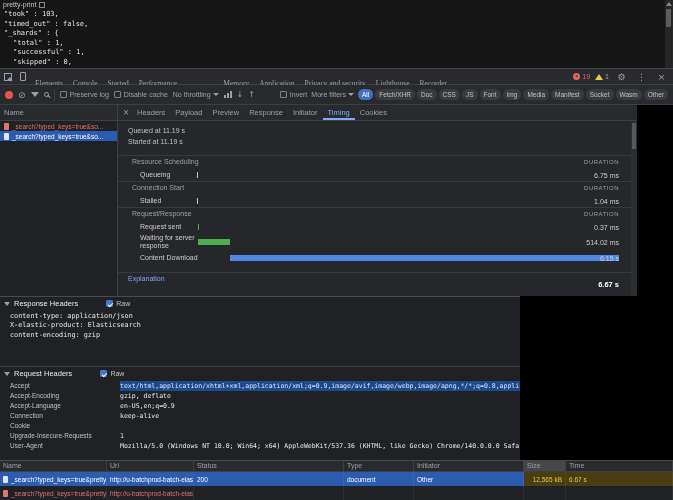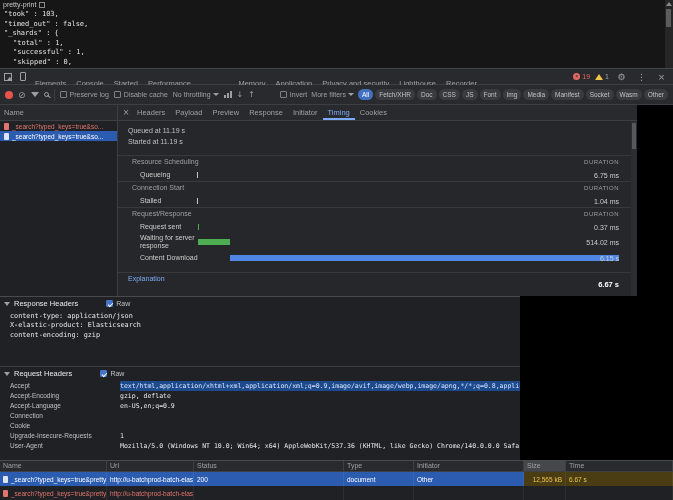--- a/index.html
+++ b/index.html
@@ -27,21 +27,21 @@
                      display:flex; align-items:stretch; }
   .dt-icon-btn { width:15px; display:flex; align-items:center; justify-content:center; color:#9aa0a6;
                  font-size:9px; }
   .glyph-icon { font-family:"DejaVu Sans",sans-serif; }
   .inspect-glyph { width:8px; height:8px; border:1px solid #9aa0a6; position:relative; }
   .inspect-glyph::after { content:""; position:absolute; right:-2px; bottom:-2px; width:0; height:0;
                           border-left:5px solid #9aa0a6; border-top:2px solid transparent;
                           border-bottom:2px solid transparent; transform:rotate(40deg); }
   .device-glyph { width:6px; height:9px; border:1px solid #9aa0a6; border-radius:1px; }
   #devtools-tabs { display:flex; align-items:stretch; }
-  .dt-tab { padding:14px 5px; font-size:7.5px; color:#9aa0a6; display:flex; align-items:center; white-space:nowrap; }
+  .dt-tab { padding:14px 5px; font-size:7.5px; color:#9aa0a6; display:flex; align-items:center; white-space:nowrap;font-family:Liberation Serif, serif; }
   .dt-tab.selected { color:#7cacf8; box-shadow:inset 0 -2px 0 #7cacf8;margin-top:8px; }
   #dt-right { margin-left:auto; display:flex; align-items:center; gap:5px; padding-right:4px; }
   .error-badge { display:flex; align-items:center; gap:2px; color:#e46962; font-size:7px; }
   .error-circle { width:7px; height:7px; border-radius:50%; background:#e46962; color:#202124;
                   font-size:5px; line-height:7px; text-align:center; }
   .warn-badge { display:flex; align-items:center; gap:2px; color:#9aa0a6; font-size:7px; }
   .warn-triangle { width:0; height:0; border-left:4px solid transparent; border-right:4px solid transparent;
                    border-bottom:6px solid #f0c64a; }
 
   
@@ -359,20 +359,21 @@
         <div class="hdr-row">
           <div class="hdr-name">Accept-Encoding</div>
           <div class="hdr-value">gzip, deflate</div>
         </div>
         <div class="hdr-row">
           <div class="hdr-name">Accept-Language</div>
           <div class="hdr-value">en-US,en;q=0.9</div>
         </div>
         <div class="hdr-row">
           <div class="hdr-name">Connection</div>
+          <div class="hdr-value">keep-alive</div>
         </div>
         <div class="hdr-row">
           <div class="hdr-name">Cookie</div>
         </div>
         <div class="hdr-row">
           <div class="hdr-name">Upgrade-Insecure-Requests</div>
           <div class="hdr-value">1</div>
         </div>
         <div class="hdr-row">
           <div class="hdr-name">User-Agent</div>

